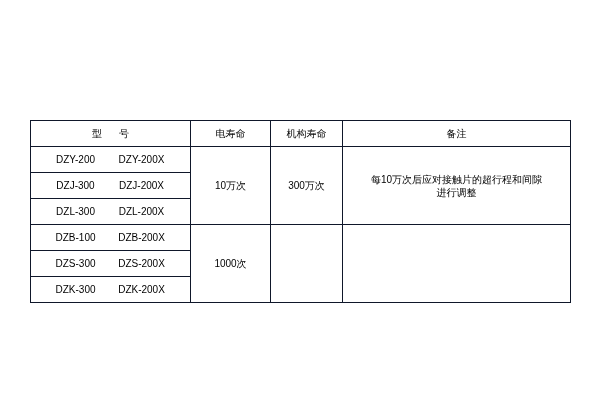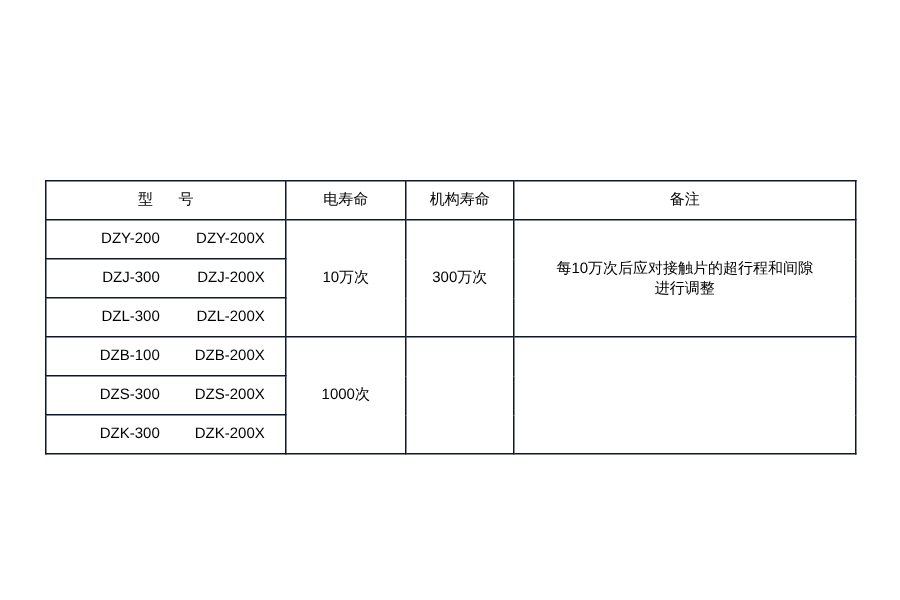--- a/index.html
+++ b/index.html
@@ -47,26 +47,26 @@
     letter-spacing: 0.35em;
     text-indent: 0.35em;
   }
   .model-cell {
     text-align: center;
     padding: 0 6px;
   }
   .model-cell .m1 {
     display: inline-block;
     min-width: 62px;
-    text-align: right;
+    text-align: center;
   }
   .model-cell .m2 {
     display: inline-block;
     min-width: 70px;
-    text-align: right;
+    text-align: center;
   }
   .note-cell {
     text-align: left;
     padding: 6px 10px;
     vertical-align: top;
     line-height: 1.9;
   }
   .note-cell .line {
     display: block;
   }

